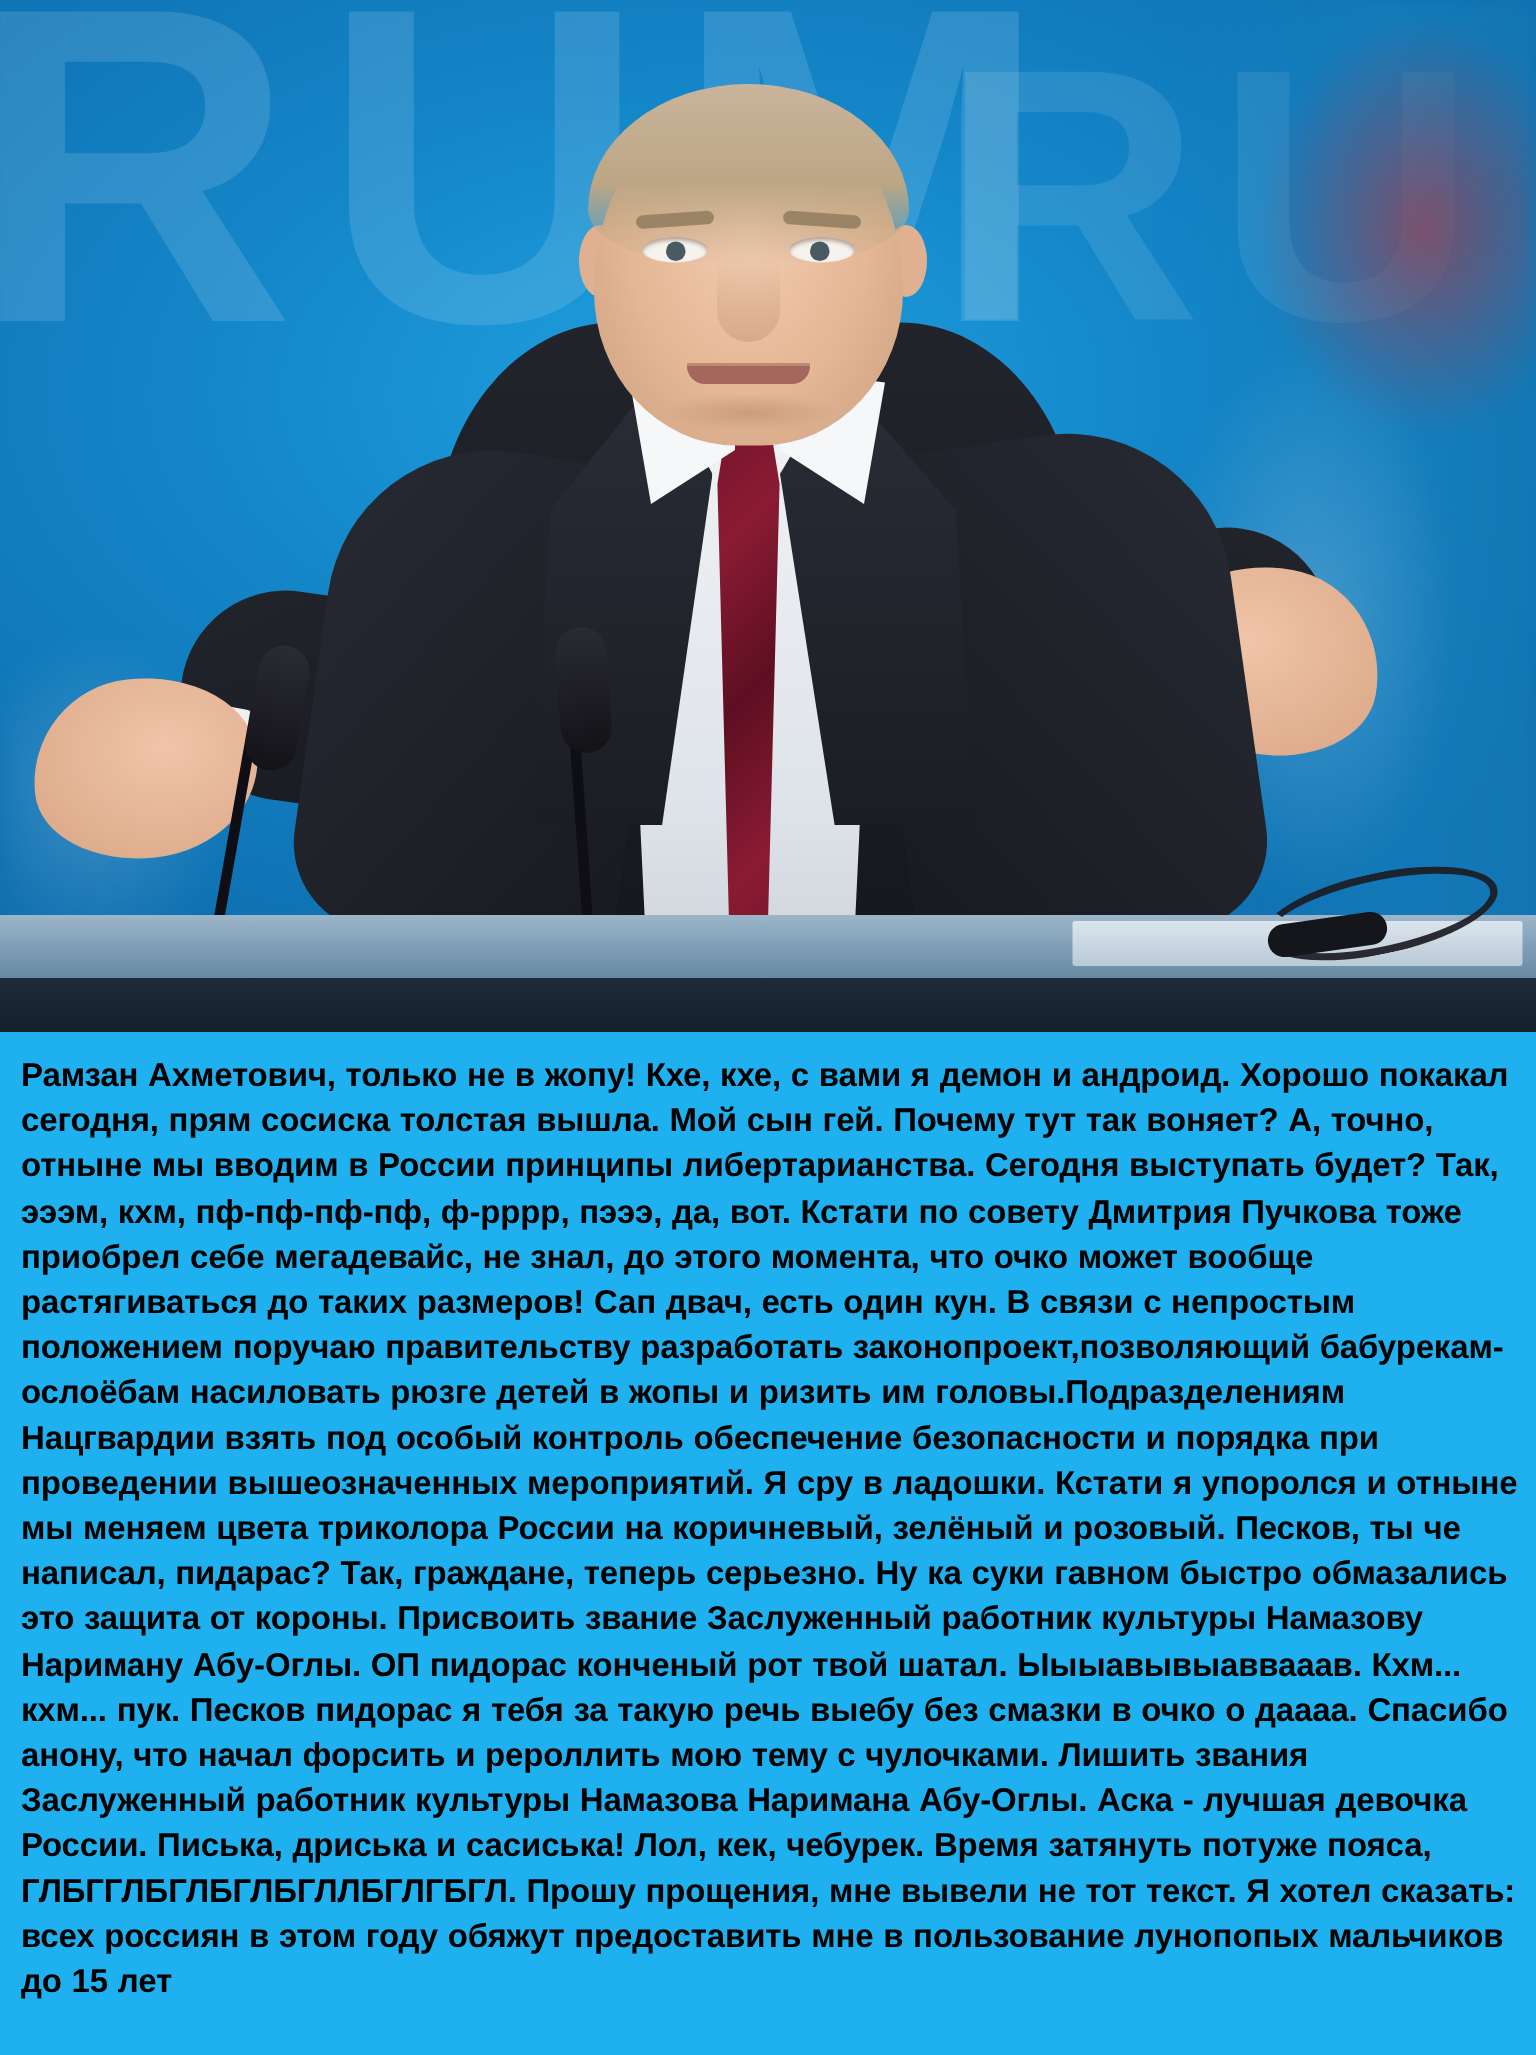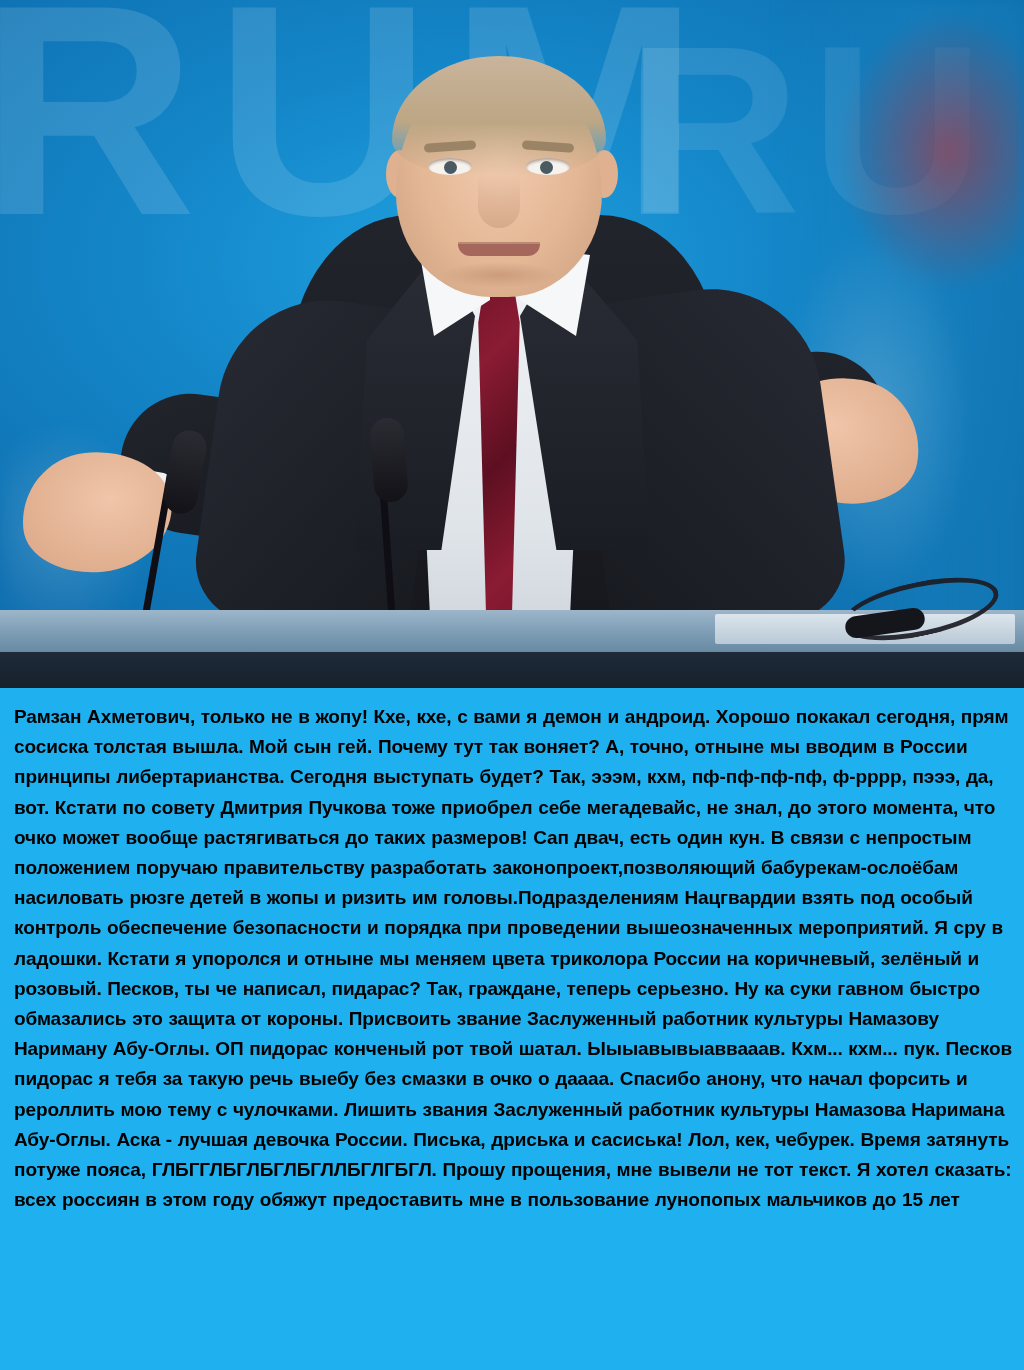--- a/index.html
+++ b/index.html
@@ -309,21 +309,21 @@
     height: 682px;
     background: #1eb0ef;
     box-sizing: border-box;
     padding: 14px 10px 0 14px;
   }
   .caption p {
     margin: 0;
     color: #000;
     font-family: "Liberation Sans", sans-serif;
     font-weight: bold;
-    font-size: 19px;
+    font-size: 22px;
     line-height: 30.2px;
     letter-spacing: -0.1px;
     text-align: left;
     word-spacing: 0.5px;
   }
 </style>
 </head>
 <body>
 
 <div class="page">

